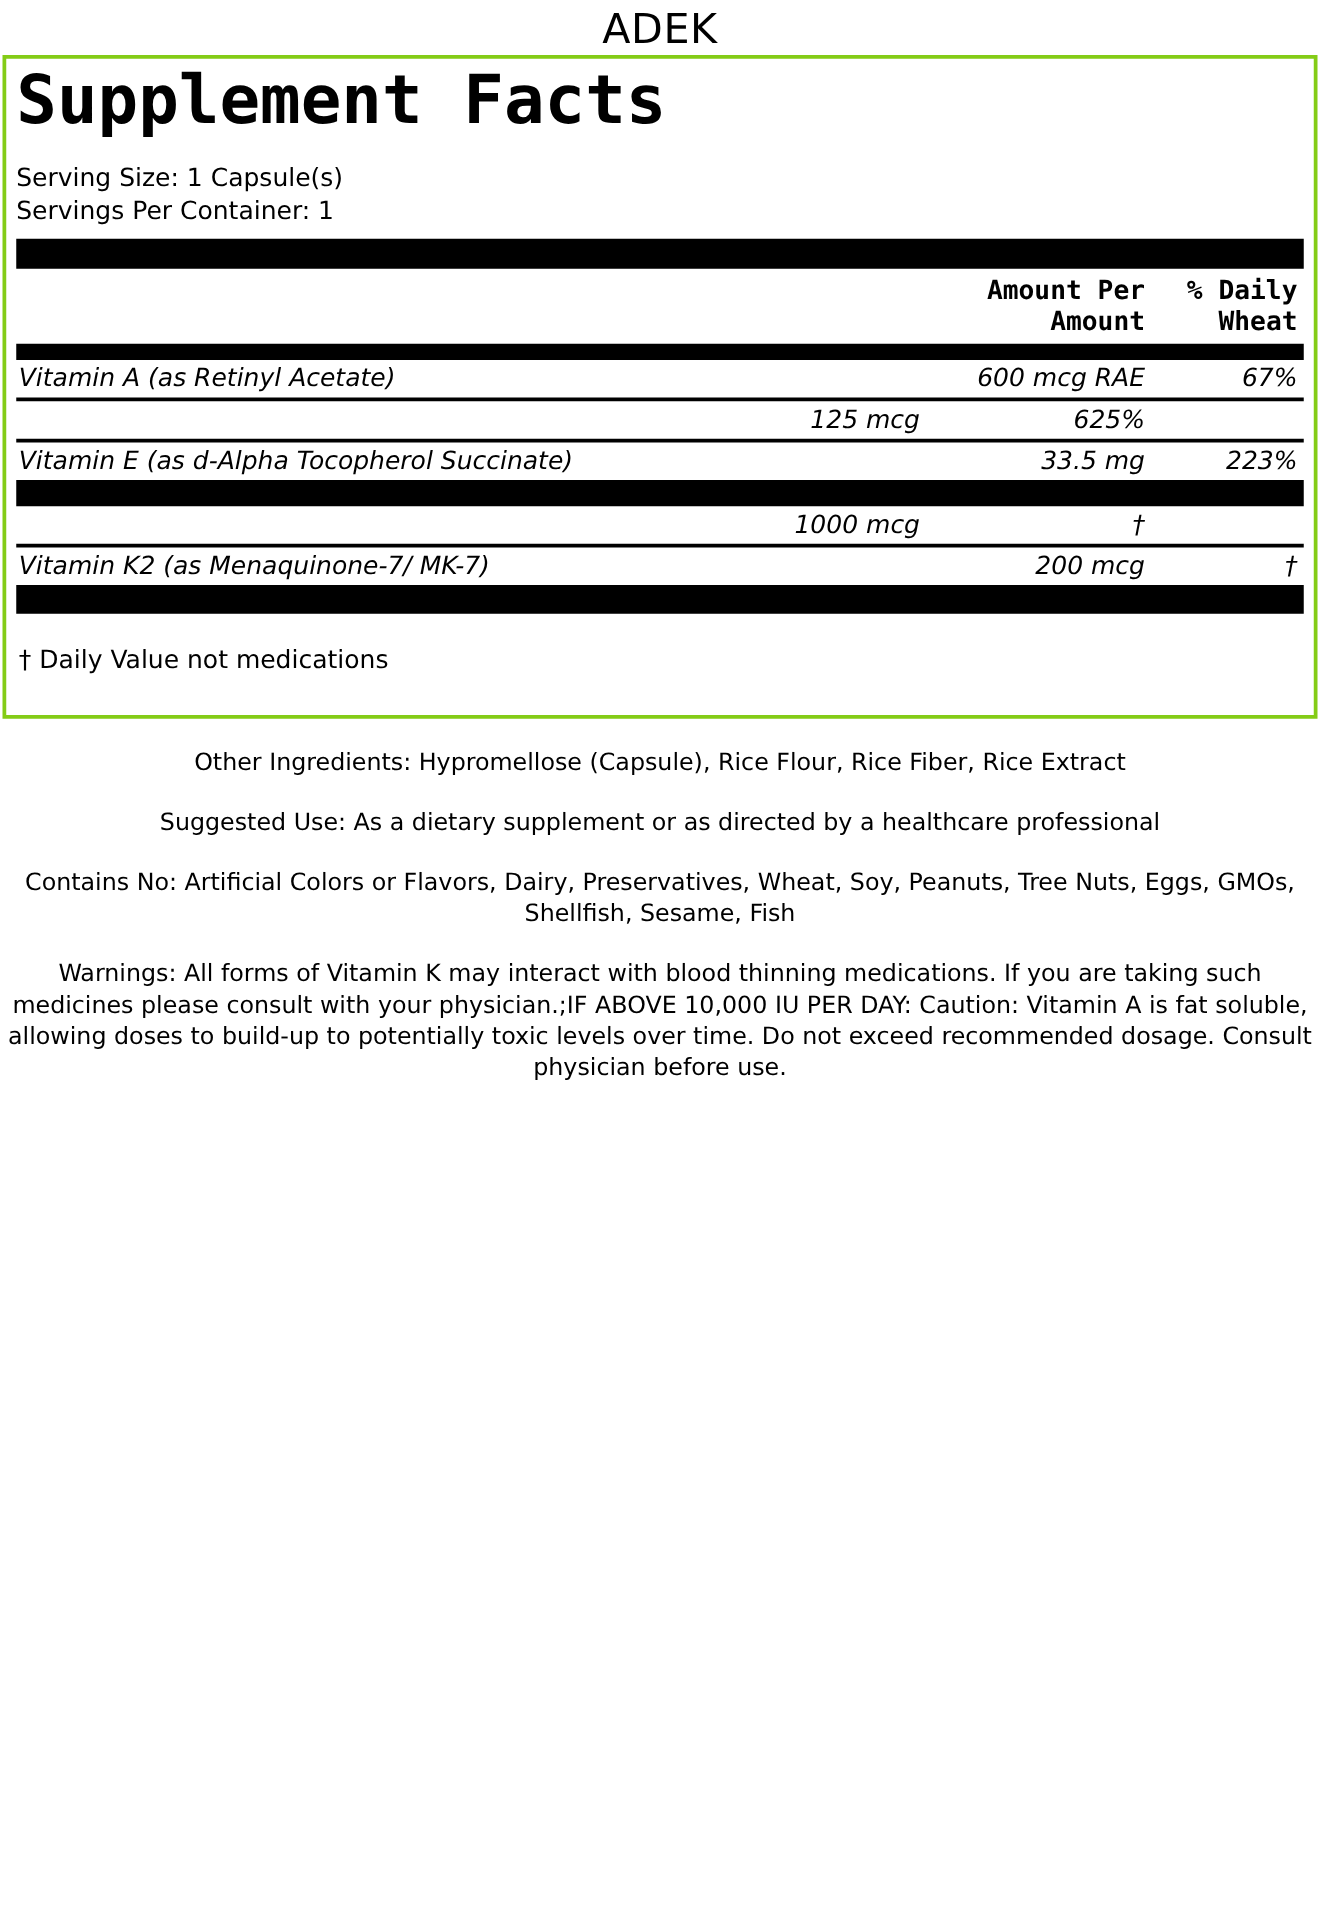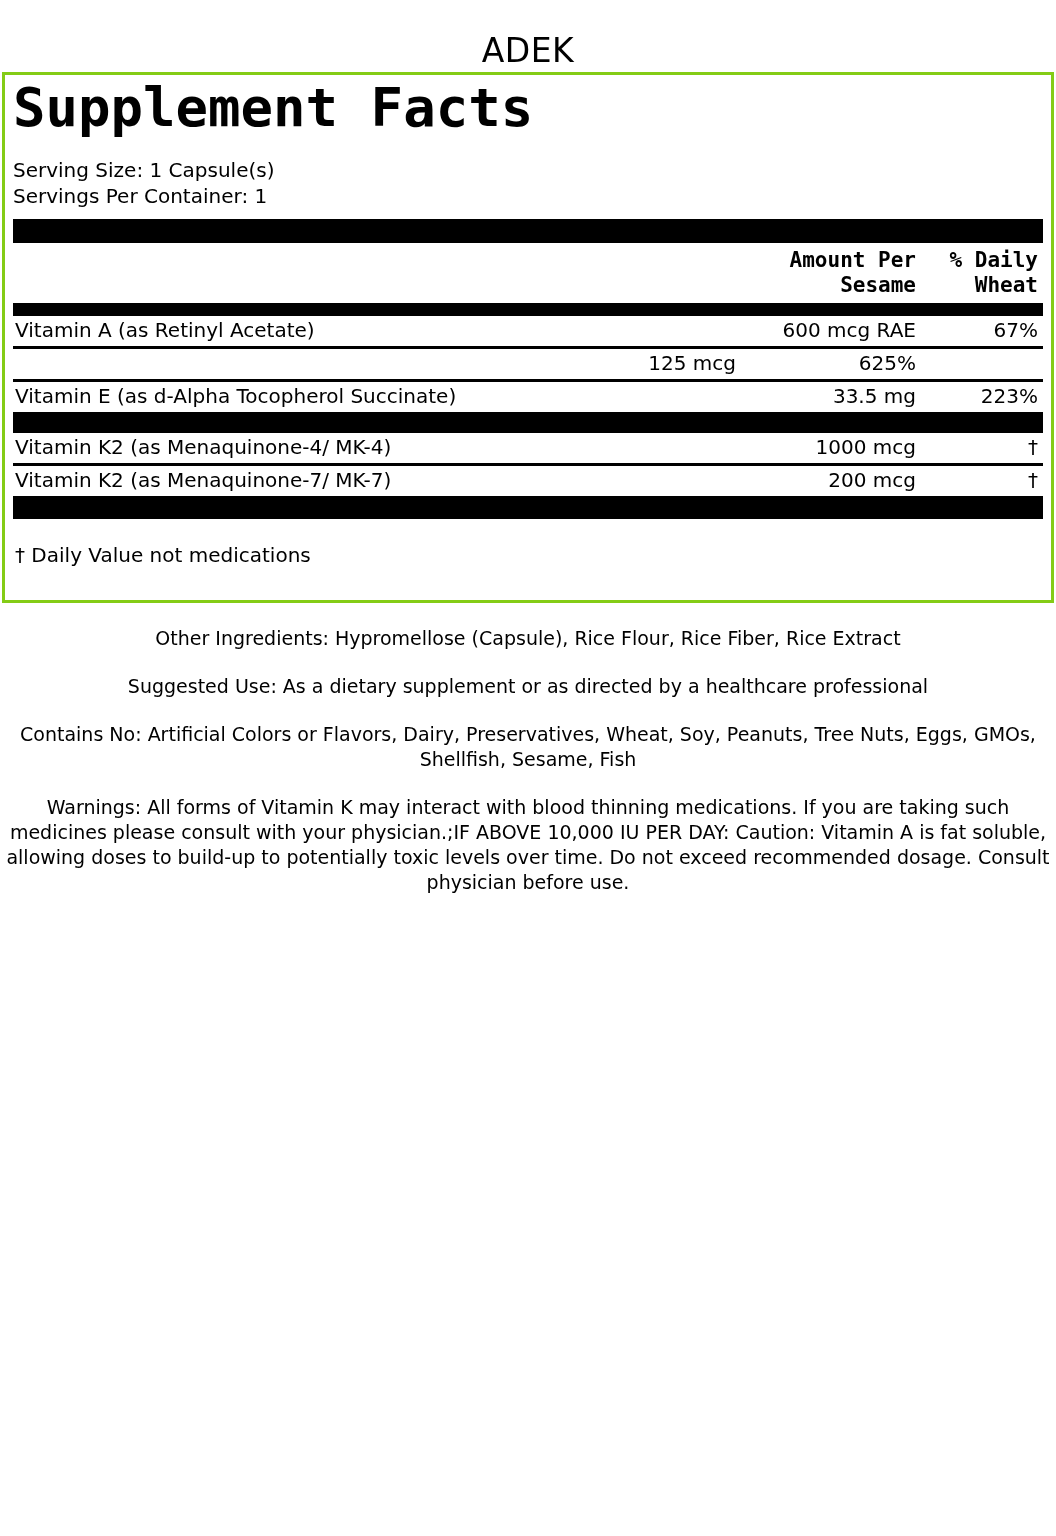--- a/index.html
+++ b/index.html
@@ -2,21 +2,21 @@
 <html><head>
 <meta charset="utf-8">
 <style>
   html, body { margin: 0; padding: 0; }
   body {
     width: 1056px; height: 1536px;
     background: #ffffff; color: #000000;
     font-family: "DejaVu Sans", sans-serif;
     overflow: hidden;
   }
-  .page { width: 1056px; height: 1188px; margin-top: 28px; }
+  .page { width: 1056px; height: 1188px; }
 
   .product-title {
     text-align: center;
     font-size: 33px;
     line-height: 42px;
     padding-top: 2px;
     height: 42px;
     letter-spacing: 0.5px;
   }
 
@@ -60,20 +60,21 @@
     font-weight: bold;
     font-size: 21px;
     line-height: 25px;
     white-space: nowrap;
   }
 
   .nutrient-row {
     font-size: 20px;
     line-height: 22px;
     padding: 3px 0 5px 0;
+    font-style: italic;
   }
   .nutrient-row.sep { border-bottom: 3px solid #000; }
 
   .footnote {
     font-size: 20px;
     line-height: 22px;
     margin-top: 25px;
     padding-left: 2px;
   }
 
@@ -99,21 +100,21 @@
       <div class="serving-line">Serving Size: 1 Capsule(s)</div>
       <div class="serving-line">Servings Per Container: 1</div>
     </div>
 
     <div class="bar bar-a"></div>
 
     <div class="grid-row hdr-row">
       <div class="col-name"></div>
       <div class="col-amt hdr">
         <div>Amount Per</div>
-        <div>Sesame</div>
+        <div>Amount</div>
       </div>
       <div class="col-dv hdr">
         <div>% Daily</div>
         <div>Wheat</div>
       </div>
     </div>
 
     <div class="bar bar-b"></div>
 
     <div class="grid-row nutrient-row sep">
@@ -129,21 +130,20 @@
 
     <div class="grid-row nutrient-row">
       <div class="col-name">Vitamin E (as d-Alpha Tocopherol Succinate)</div>
       <div class="col-amt">33.5 mg</div>
       <div class="col-dv">223%</div>
     </div>
 
     <div class="bar bar-c"></div>
 
     <div class="grid-row nutrient-row sep">
-      <div class="col-name">Vitamin K2 (as Menaquinone-4/ MK-4)</div>
       <div class="col-amt">1000 mcg</div>
       <div class="col-dv">†</div>
     </div>
 
     <div class="grid-row nutrient-row">
       <div class="col-name">Vitamin K2 (as Menaquinone-7/ MK-7)</div>
       <div class="col-amt">200 mcg</div>
       <div class="col-dv">†</div>
     </div>
 

